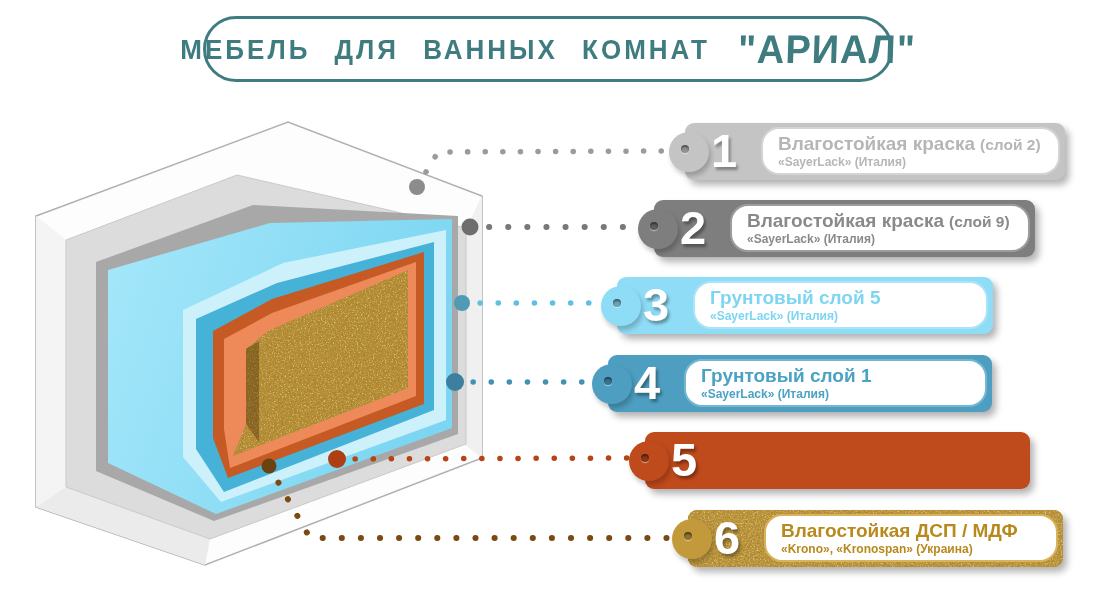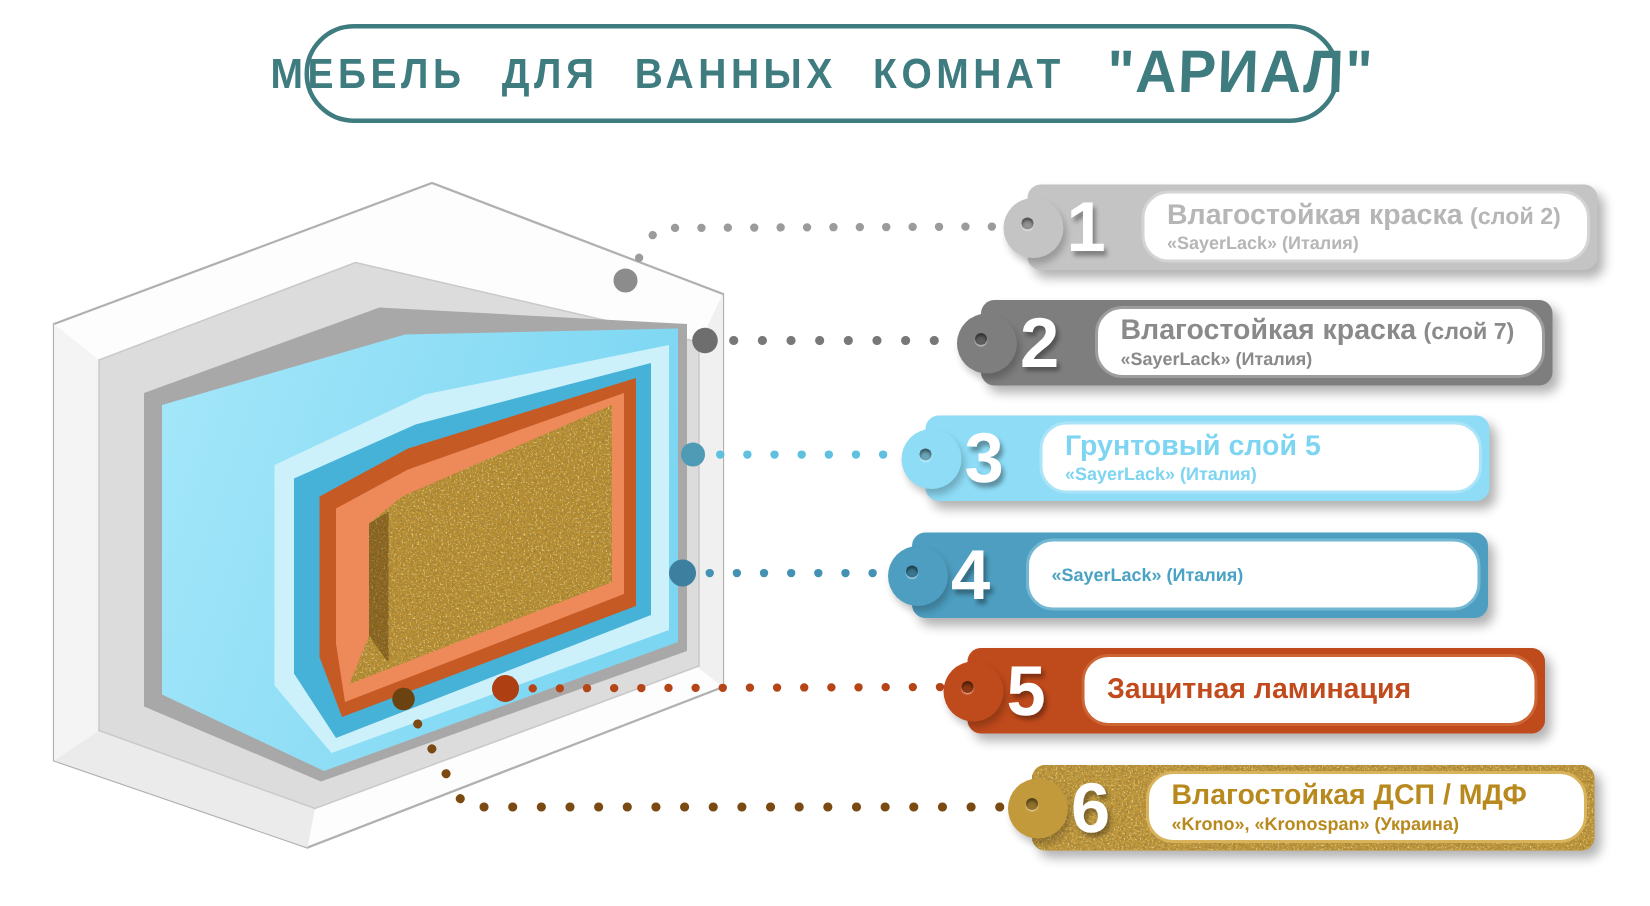--- a/index.html
+++ b/index.html
@@ -120,21 +120,21 @@
       <div class="t2">«SayerLack» (Италия)</div>
     </div>
   </div>
 
   <div class="label" style="left: 654px; top: 200px; width: 381px; --c: #7e7e7e; --cb: #9d9d9d; --ct: #8a8a8a;">
     <div class="tab"></div>
     <div class="bump"></div>
     <div class="hole"></div>
     <div class="num">2</div>
     <div class="panel">
-      <div class="t1"><span>Влагостойкая краска</span><span class="sfx">(слой 7)</span></div>
+      <div class="t1"><span>Влагостойкая краска</span><span class="sfx">(слой 9)</span></div>
       <div class="t2">«SayerLack» (Италия)</div>
     </div>
   </div>
 
   <div class="label" style="left: 617px; top: 277px; width: 376px; --c: #8edcf6; --cb: #abe4f8; --ct: #7ed5f2;">
     <div class="tab"></div>
     <div class="bump"></div>
     <div class="hole"></div>
     <div class="num">3</div>
     <div class="panel">
@@ -142,33 +142,30 @@
       <div class="t2">«SayerLack» (Италия)</div>
     </div>
   </div>
 
   <div class="label" style="left: 608px; top: 355px; width: 384px; --c: #4d9ec0; --cb: #73b8d3; --ct: #4aa2c4;">
     <div class="tab"></div>
     <div class="bump"></div>
     <div class="hole"></div>
     <div class="num">4</div>
     <div class="panel">
+      <div class="t1"><span>Грунтовый слой 1</span></div>
       <div class="t2">«SayerLack» (Италия)</div>
     </div>
   </div>
 
   <div class="label" style="left: 645px; top: 432px; width: 385px; --c: #bf4a1c; --cb: #cc6434; --ct: #c24b1d;">
     <div class="tab"></div>
     <div class="bump"></div>
     <div class="hole"></div>
     <div class="num">5</div>
-    <div class="panel">
-      <div class="t1"><span>Защитная ламинация</span></div>
-
-    </div>
   </div>
 
   <div class="label" style="left: 688px; top: 510px; width: 375px; --c: #c39a3b; --cb: #d9b25c; --ct: #b8891c;">
     <div class="tab">
       <div class="tex">
         <svg width="100%" height="100%" preserveAspectRatio="none" xmlns="http://www.w3.org/2000/svg">
           <rect width="100%" height="100%" fill="#c39a3b"></rect>
           <rect width="100%" height="100%" fill="#c39a3b" filter="url(#specD)"></rect>
           <rect width="100%" height="100%" fill="#c39a3b" filter="url(#specL)"></rect>
         </svg>

